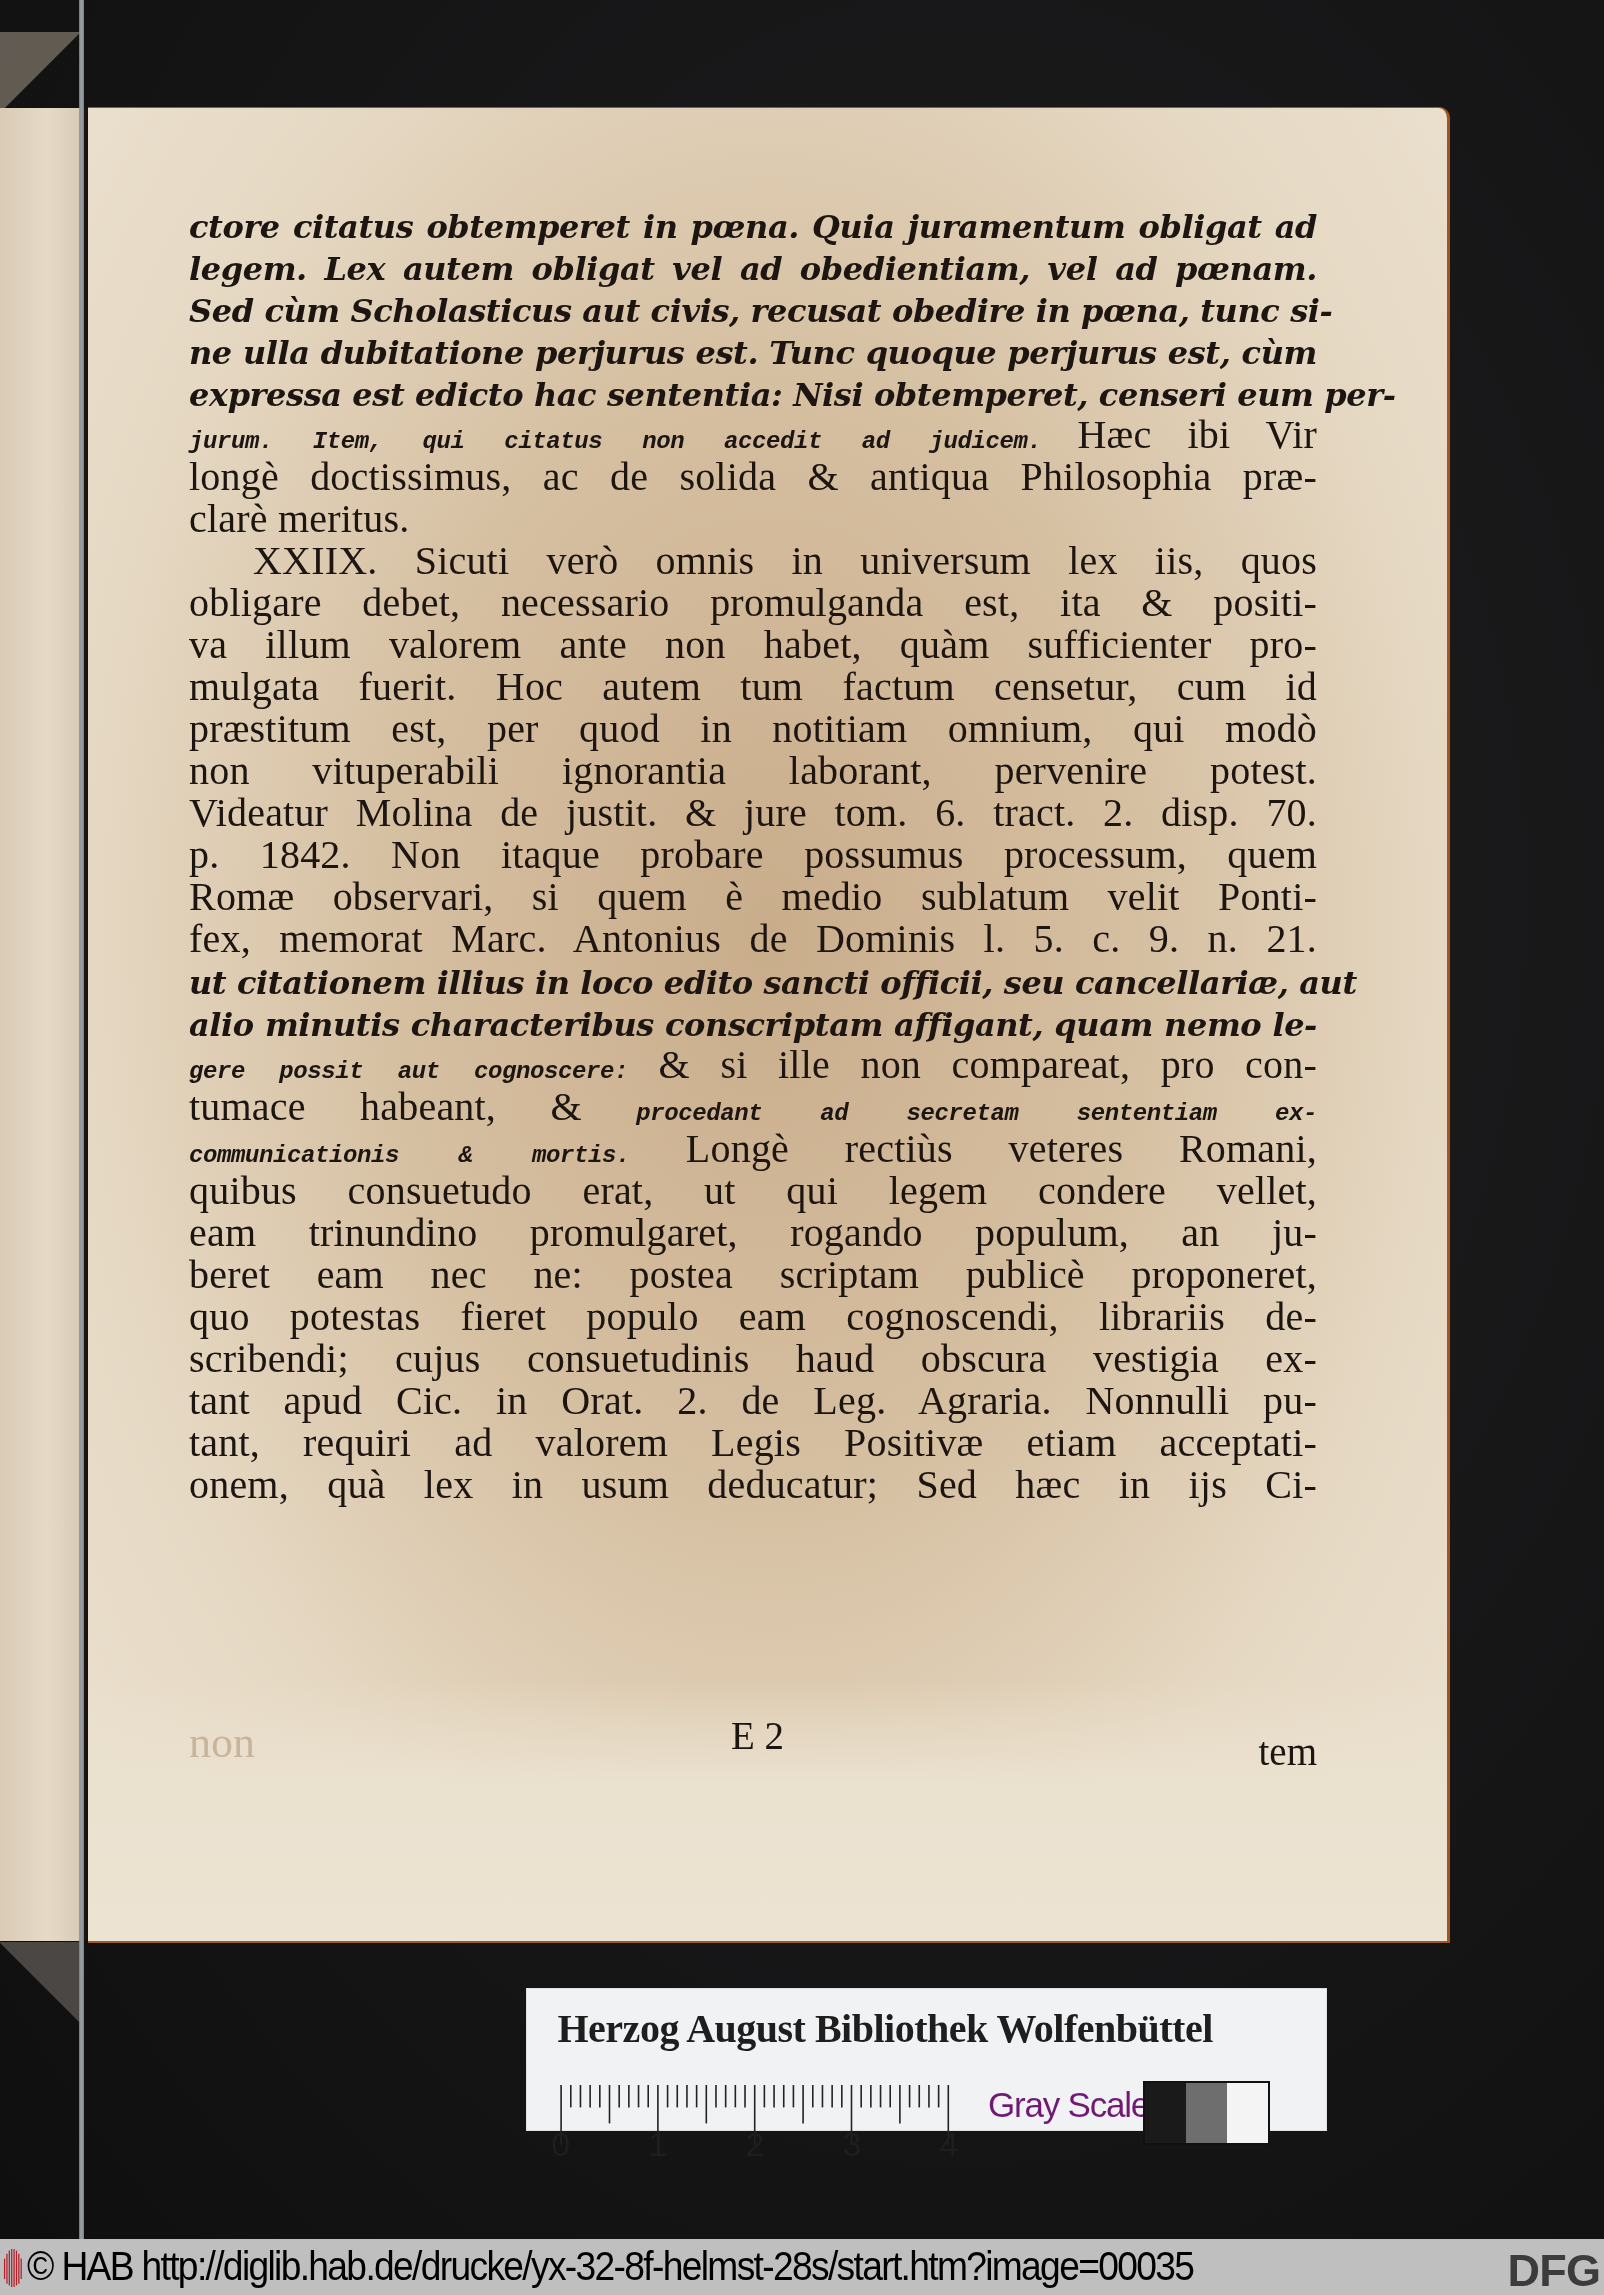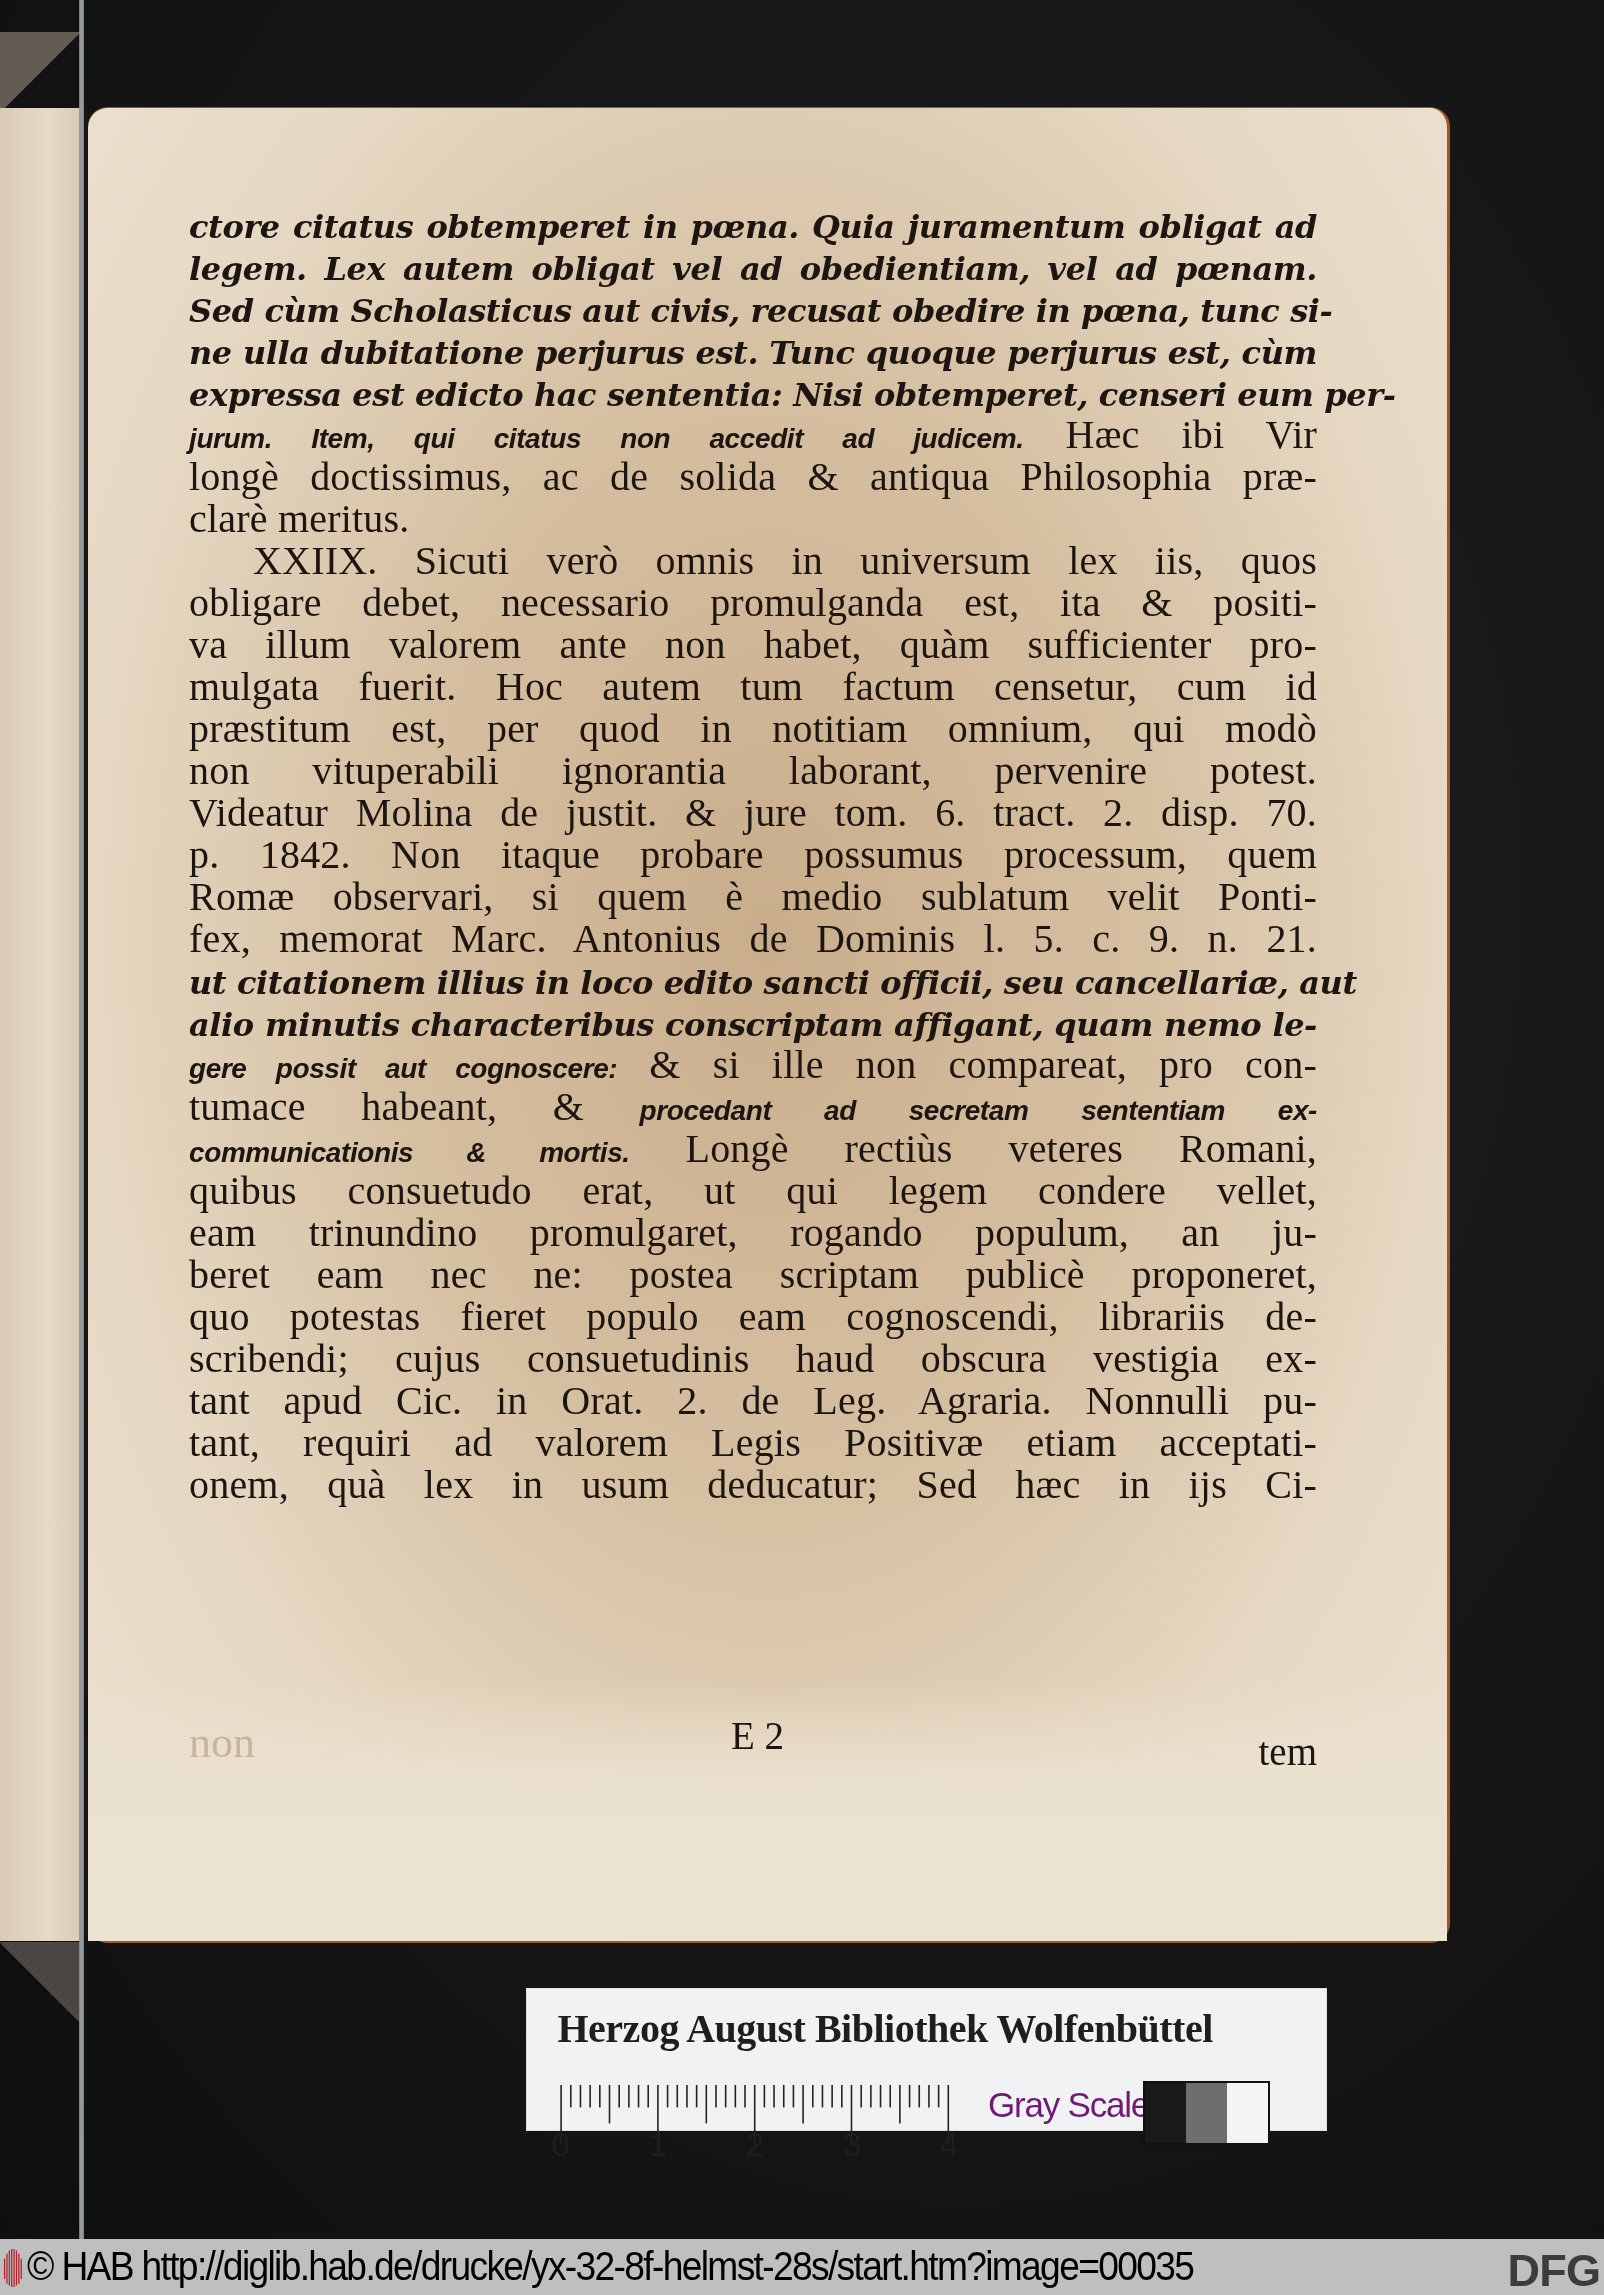--- a/index.html
+++ b/index.html
@@ -52,21 +52,20 @@
     .page {
       position: absolute;
       left: 88px; top: 107px;
       width: 1362px; height: 1836px;
       background: radial-gradient(ellipse at 50% 45%, #c9ad8b 0%, #d6c0a2 40%, #e6d9c4 72%, #ece2d1 100%);
       border-right: 3.2px solid #a4541f;
       border-bottom: 2.4px solid #9c5a2a;
       border-top: 1.6px solid #8e5a32;
       border-top-right-radius: 11.2px;
       box-sizing: border-box;
-      border-radius: 20px;
     }
     .page::after {
       content: "";
       position: absolute;
       left: 0; right: 0; top: 1573px; bottom: 0;
       background: linear-gradient(180deg, rgba(236,226,209,0) 0%, #ebe1cf 40%, #ece3d2 100%);
     }
     .text-block {
       position: absolute;
       left: 101px; top: 96px;
@@ -91,24 +90,24 @@
       font-style: italic;
       font-weight: bold;
       font-size: 32px;
       letter-spacing: -0.4px;
     }
     .roman {
       font-family: "Liberation Serif", serif;
       font-size: 40px;
     }
     .ital-inline {
-      font-family: Liberation Sans, sans-serif;
+      font-family: Liberation Mono, monospace;
       font-style: italic;
       font-weight: bold;
-      font-size: 28px;
+      font-size: 24px;
       letter-spacing: -0.4px;
     }
     .footer-row {
       position: absolute;
       left: 101px; top: 1605px;
       width: 1128px;
       height: 48px;
       z-index: 2;
       font-family: "Liberation Serif", serif;
       font-size: 39px;

